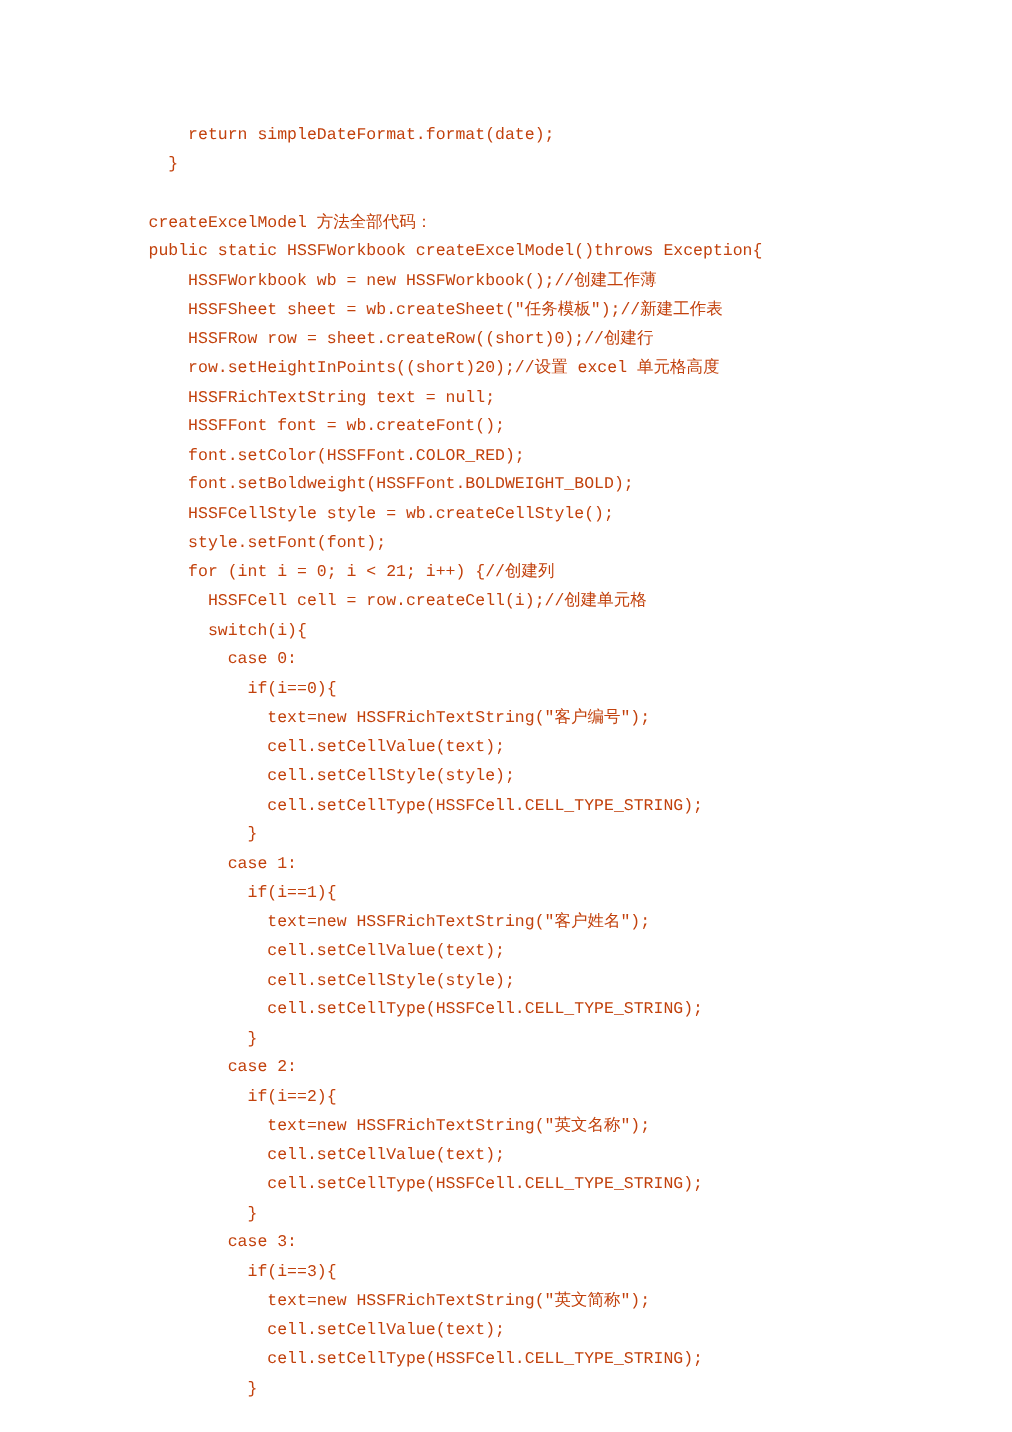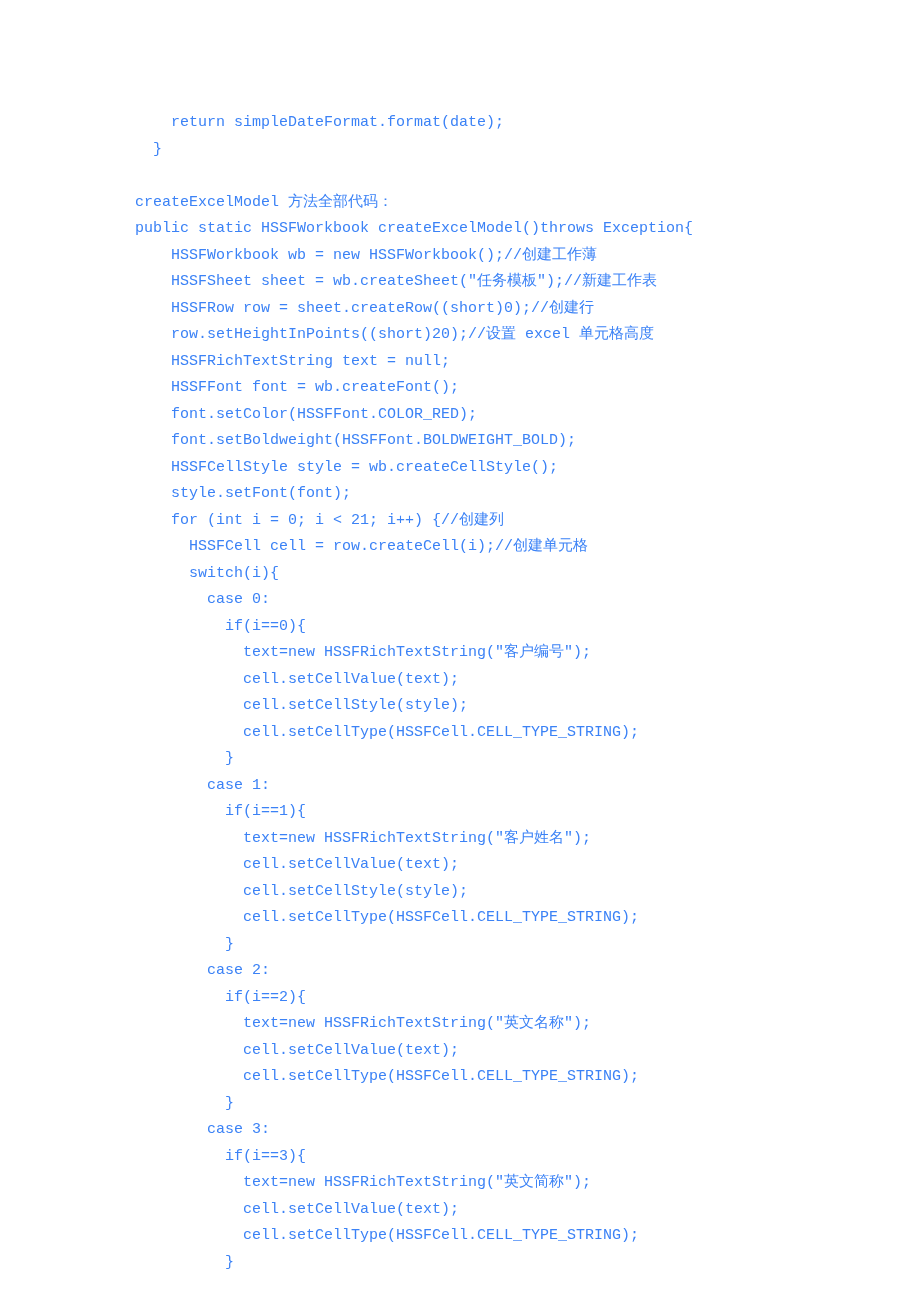--- a/index.html
+++ b/index.html
@@ -9,20 +9,20 @@
     width: 920px;
   }
   .page {
     box-sizing: border-box;
     width: 920px;
     min-height: 1302px;
     padding: 110px 0 0 135px;
     font-family: "SimSun", "NSimSun", "Courier New", monospace;
     font-size: 15px;
     line-height: 26.5px;
-    color: #3b82f6;
+    color: #c2410c;
     white-space: pre;
   }
 </style>
 </head>
 <body>
 
 <div class="page" id="code-container"><div>    return simpleDateFormat.format(date);</div><div>  }</div><div>&nbsp;</div><div>createExcelModel 方法全部代码：</div><div>public static HSSFWorkbook createExcelModel()throws Exception{</div><div>    HSSFWorkbook wb = new HSSFWorkbook();//创建工作薄</div><div>    HSSFSheet sheet = wb.createSheet("任务模板");//新建工作表</div><div>    HSSFRow row = sheet.createRow((short)0);//创建行</div><div>    row.setHeightInPoints((short)20);//设置 excel 单元格高度</div><div>    HSSFRichTextString text = null;</div><div>    HSSFFont font = wb.createFont();</div><div>    font.setColor(HSSFFont.COLOR_RED);</div><div>    font.setBoldweight(HSSFFont.BOLDWEIGHT_BOLD);</div><div>    HSSFCellStyle style = wb.createCellStyle();</div><div>    style.setFont(font);</div><div>    for (int i = 0; i &lt; 21; i++) {//创建列</div><div>      HSSFCell cell = row.createCell(i);//创建单元格</div><div>      switch(i){</div><div>        case 0:</div><div>          if(i==0){</div><div>            text=new HSSFRichTextString("客户编号");</div><div>            cell.setCellValue(text);</div><div>            cell.setCellStyle(style);</div><div>            cell.setCellType(HSSFCell.CELL_TYPE_STRING);</div><div>          }</div><div>        case 1:</div><div>          if(i==1){</div><div>            text=new HSSFRichTextString("客户姓名");</div><div>            cell.setCellValue(text);</div><div>            cell.setCellStyle(style);</div><div>            cell.setCellType(HSSFCell.CELL_TYPE_STRING);</div><div>          }</div><div>        case 2:</div><div>          if(i==2){</div><div>            text=new HSSFRichTextString("英文名称");</div><div>            cell.setCellValue(text);</div><div>            cell.setCellType(HSSFCell.CELL_TYPE_STRING);</div><div>          }</div><div>        case 3:</div><div>          if(i==3){</div><div>            text=new HSSFRichTextString("英文简称");</div><div>            cell.setCellValue(text);</div><div>            cell.setCellType(HSSFCell.CELL_TYPE_STRING);</div><div>          }</div></div>
 
 </body></html>

